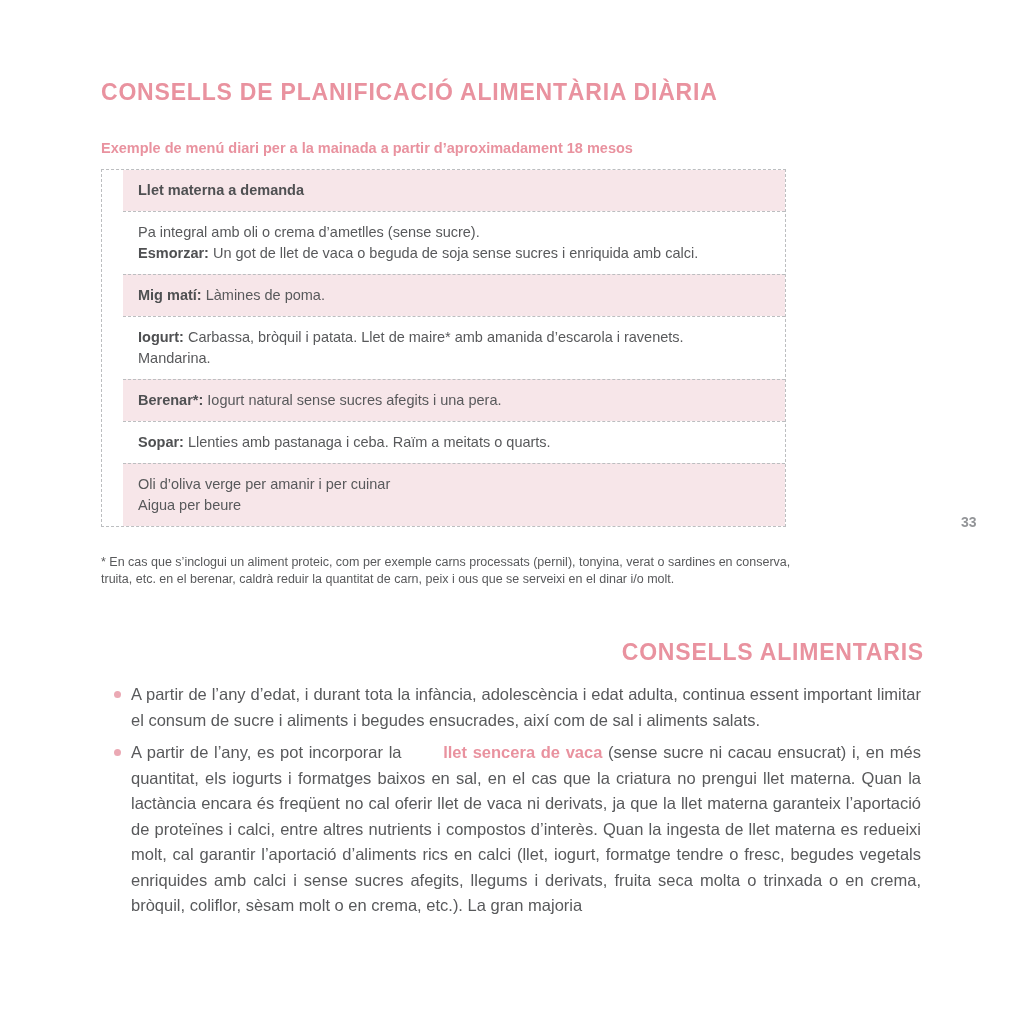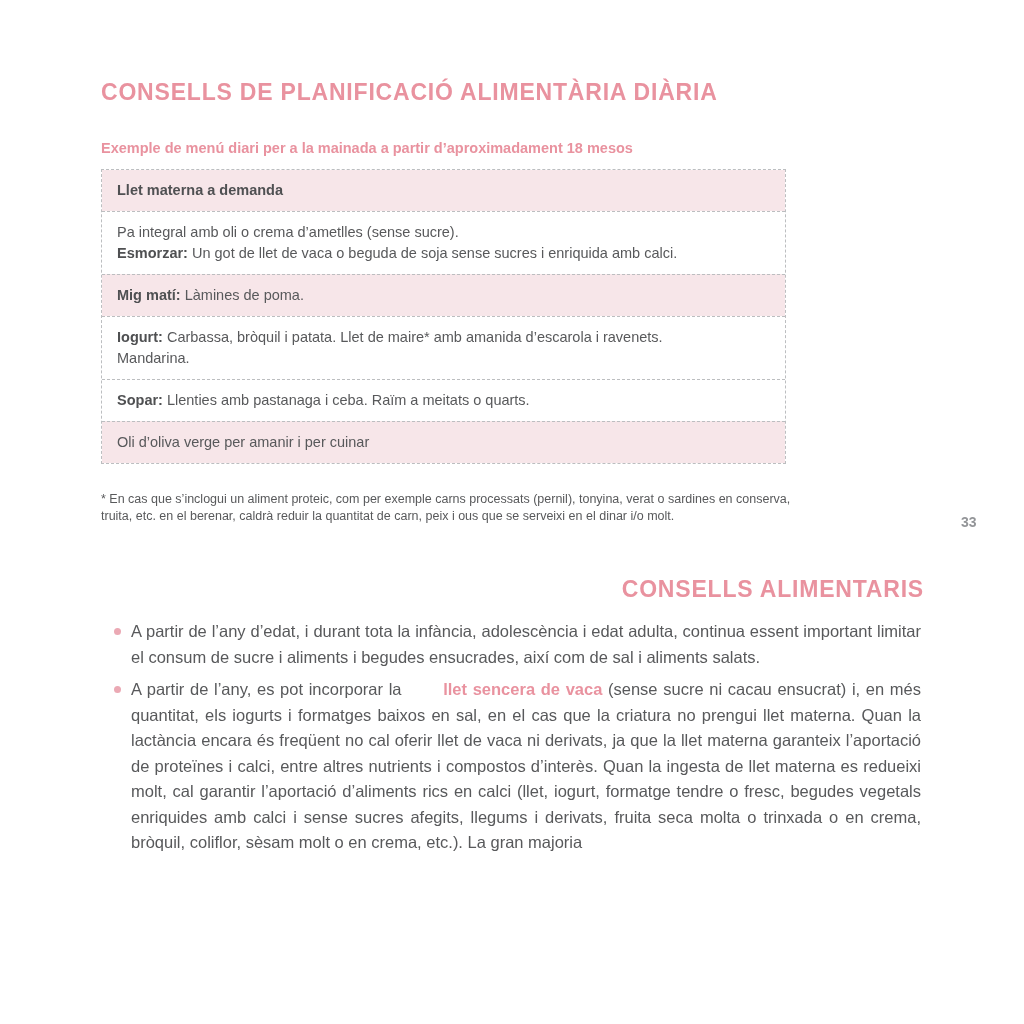--- a/index.html
+++ b/index.html
@@ -39,21 +39,21 @@
     margin: 33px 0 12px 0;
     line-height: 18px;
   }
   .menu-table {
     width: 685px;
     border: 1px dashed #bcbec0;
     font-size: 14.5px;
     line-height: 21px;
     color: #58595b;
   }
-  .menu-row { padding: 10px 15px; background: #ffffff; }
+  .menu-row { padding: 10px 15px; background: #ffffff; margin-left: 21px; }
   .menu-row + .menu-row { border-top: 1px dashed #bcbec0; }
   .menu-row.shaded { background: #f7e6e9; }
   .menu-row strong { font-weight: bold; color: #4f5052; }
   .footnote {
     margin-top: 27px;
     width: 692px;
     font-size: 12.5px;
     line-height: 17px;
     color: #58595b;
   }
@@ -122,27 +122,31 @@
 
       <div class="menu-row shaded">
         <div><strong>Mig matí:</strong><span> Làmines de poma.</span></div>
       </div>
 
       <div class="menu-row">
         <div><strong>Iogurt:</strong><span> Carbassa, bròquil i patata. Llet de maire* amb amanida d’escarola i ravenets.</span></div>
         <div>Mandarina.</div>
       </div>
 
+      <div class="menu-row shaded">
+        <div><strong>Berenar*:</strong><span> Iogurt natural sense sucres afegits i una pera.</span></div>
+      </div>
 
       <div class="menu-row">
         <div><strong>Sopar:</strong><span> Llenties amb pastanaga i ceba. Raïm a meitats o quarts.</span></div>
       </div>
 
       <div class="menu-row shaded">
         <div>Oli d’oliva verge per amanir i per cuinar</div>
+        <div>Aigua per beure</div>
       </div>
 
     </div>
 
     <p class="footnote">* En cas que s’inclogui un aliment proteic, com per exemple carns processats (pernil), tonyina, verat o sardines en conserva, truita, etc. en el berenar, caldrà reduir la quantitat de carn, peix i ous que se serveixi en el dinar i/o molt.</p>
 
     <h1 class="section-title">CONSELLS ALIMENTARIS</h1>
 
     <div class="bullets">
 

